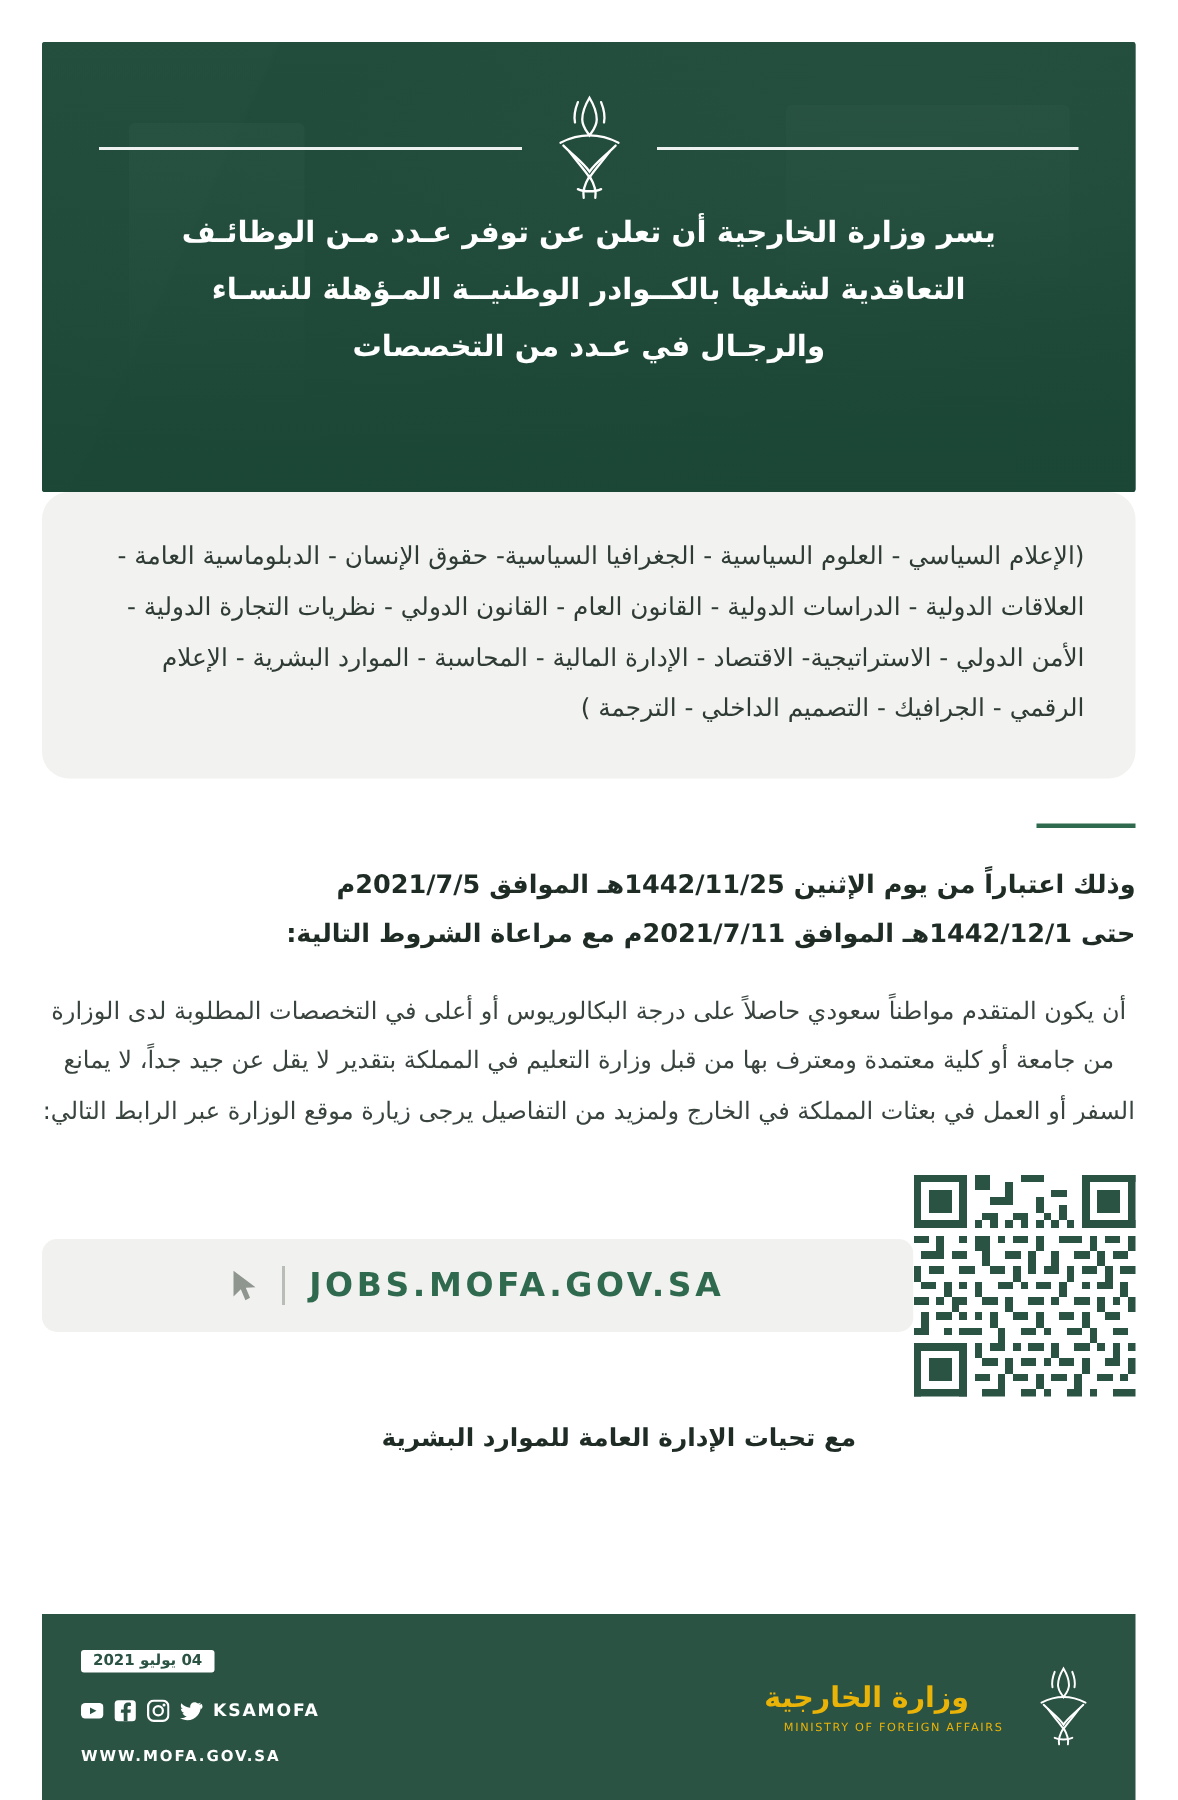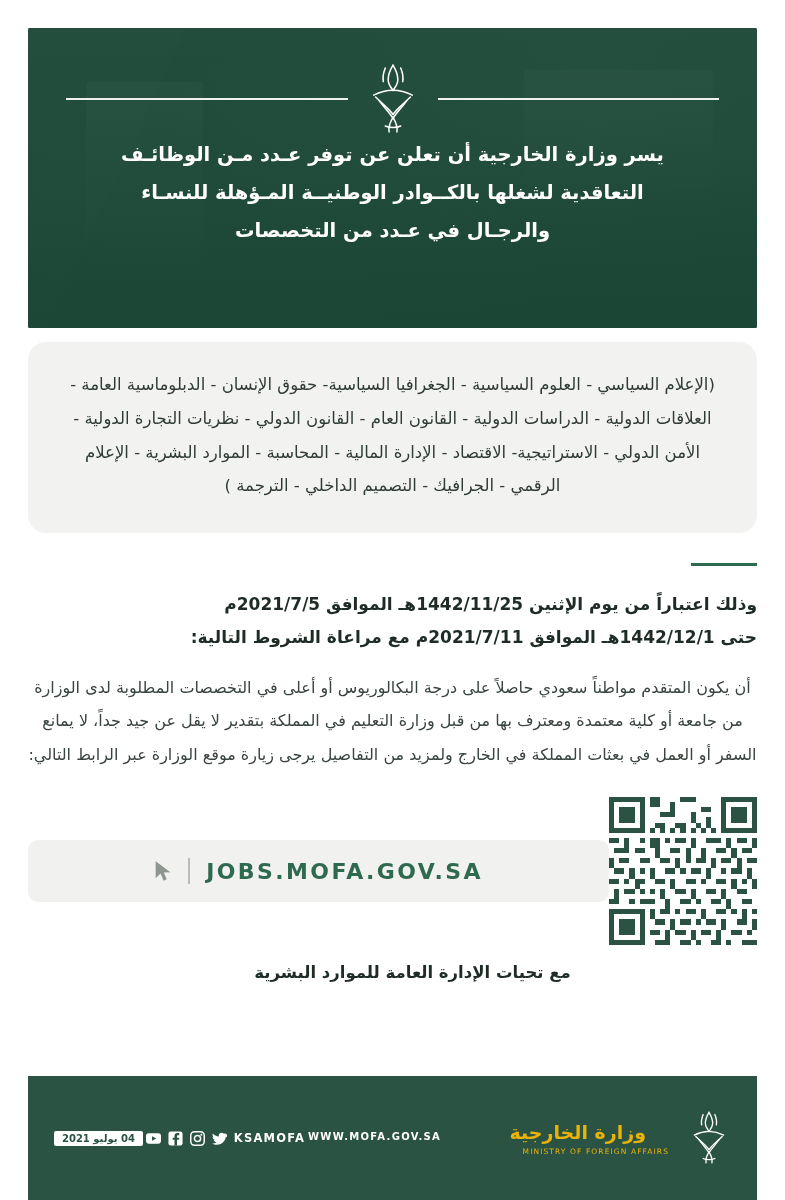--- a/index.html
+++ b/index.html
@@ -71,28 +71,26 @@
     font-size:19.5px;
     font-weight:bold;
     line-height:1.95;
     text-align:center;
     letter-spacing:.4px;
     max-width:560px;
   }
 
   
   .card{
-    margin-top:14px;
     background:#f2f2f0;
     border-radius:18px;
     padding:26px 34px 30px 34px;
     color:#2f3b35;
     font-size:16.5px;
     line-height:2.05;
-    text-align:center;
   }
 
   
   .divider{
     width:66px;height:3px;background:#2f6a4f;
     margin:30px 0 22px auto;
   }
   .dates{
     color:#1f2c25;
     font-weight:bold;
@@ -153,21 +151,21 @@
     position:absolute;
     left:28px;right:28px;bottom:0;
     height:124px;
     background:#2b5344;
     display:flex;align-items:center;
     padding:0 26px;
     box-sizing:border-box;
     direction:ltr;
   }
   .footer-left{
-    display:flex;flex-direction:row;gap:3px;
+    display:flex;flex-direction:column;gap:18px;
     color:#ffffff;
   }
   .date-chip{
     display:inline-block;
     background:#ffffff;color:#2b5344;
     font-size:10px;font-weight:bold;
     padding:2px 8px;border-radius:2px;
     width:max-content;
     direction:rtl;
   }

